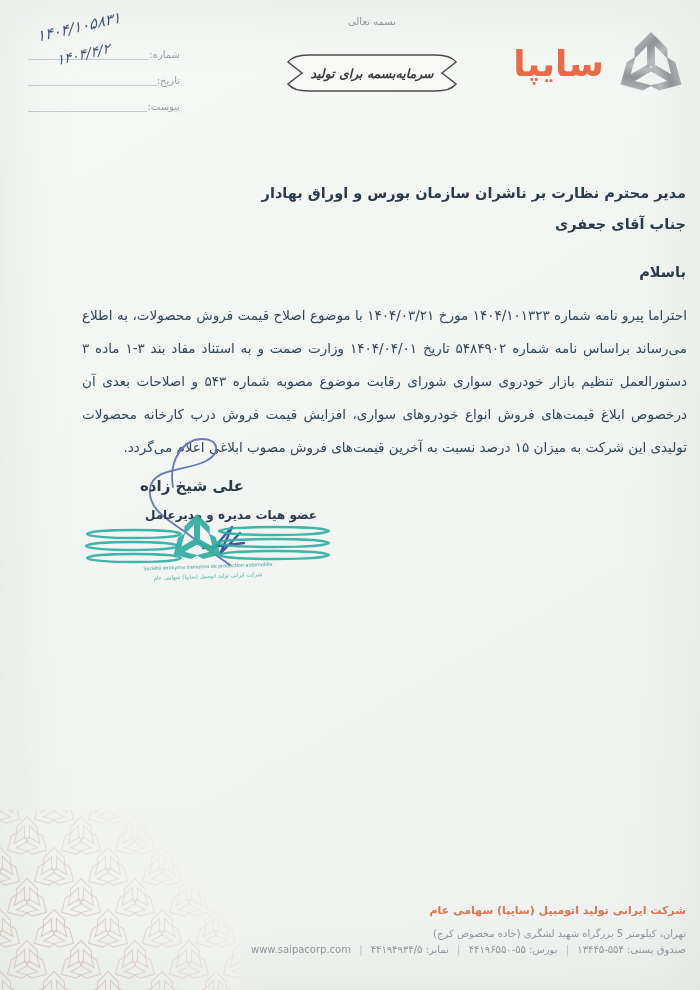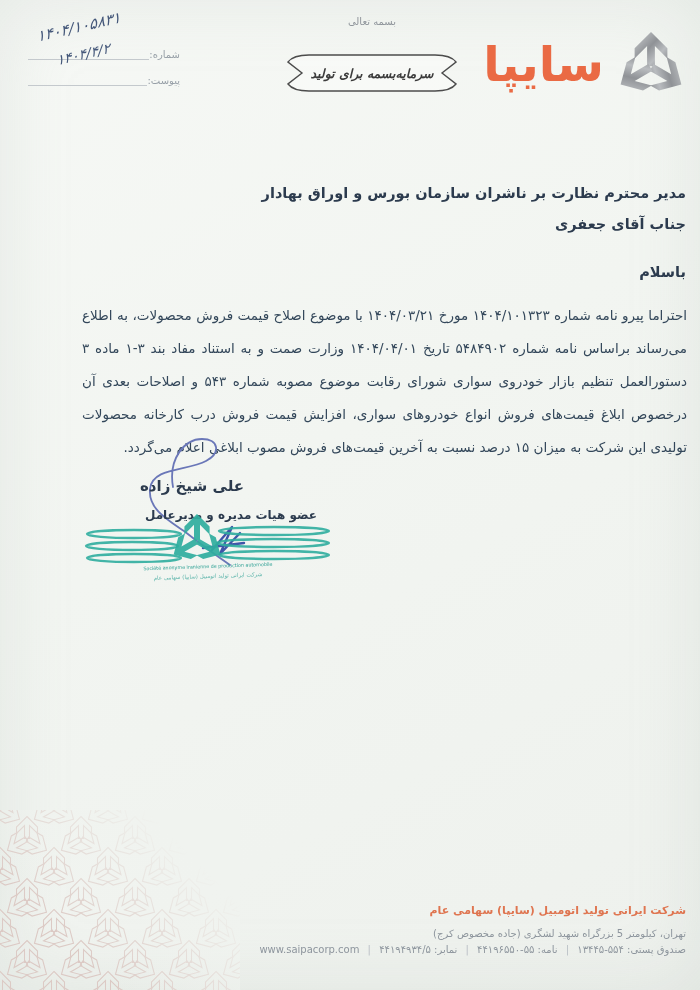--- a/index.html
+++ b/index.html
@@ -25,21 +25,21 @@
   .bismillah { position:absolute; top:16px; left:283px; width:178px; text-align:center;
                font-size:10px; color:#8f959b; }
   .cartouche { position:absolute; top:50px; left:283px; width:178px; height:46px; }
   .cartouche svg { position:absolute; inset:0; }
   .cartouche .slogan {
     position:absolute; inset:0; display:flex; align-items:center; justify-content:center;
     font-size:12.5px; font-style:italic; font-weight:bold; color:#3c3c3c; direction:rtl;
   }
   
   .logo { position:absolute; top:28px; right:10px; display:flex; align-items:center; gap:8px; }
-  .logo-wordmark { font-size:48px; font-weight:bold; color:#ea6a44; direction:rtl; line-height:1; padding-bottom:6px; }
+  .logo-wordmark { font-size:36px; font-weight:bold; color:#ea6a44; direction:rtl; line-height:1; padding-bottom:6px; }
   
   .addressee { position:absolute; top:178px; right:14px; left:80px; direction:rtl; text-align:right;
                font-weight:bold; font-size:14.5px; line-height:31px; color:#2c3b4e; }
   .salutation { position:absolute; top:264px; right:14px; direction:rtl;
                 font-weight:bold; font-size:14.5px; color:#2c3b4e; }
   .letter-body { position:absolute; top:299px; right:13px; left:82px; direction:rtl;
                  text-align:justify; font-size:13.5px; line-height:33px; color:#33475a; }
   
   .sig-name  { position:absolute; top:477px; left:140px; width:185px; text-align:left;
                font-weight:bold; font-size:15px; color:#2c3b4e; direction:rtl; }
@@ -92,20 +92,24 @@
     <rect width="240" height="180" fill="url(#wm-pattern)"></rect>
   </svg>
   <div class="wm-fade"></div>
 
   <div class="ref-fields">
     <div class="ref-row">
       <span class="ref-label">شماره:</span>
       <span class="ref-line"></span>
     </div>
     <div class="ref-row">
+      <span class="ref-label">تاریخ:</span>
+      <span class="ref-line"></span>
+    </div>
+    <div class="ref-row">
       <span class="ref-label">پیوست:</span>
       <span class="ref-line"></span>
     </div>
     <span class="hand hand-number" dir="ltr">۱۴۰۴/۱۰۵۸۳۱</span>
     <span class="hand hand-date" dir="ltr">۱۴۰۴/۴/۲</span>
   </div>
 
   <div class="bismillah">بسمه تعالی</div>
   <div class="cartouche">
     <svg width="178" height="46" viewBox="0 0 178 46">
@@ -154,21 +158,21 @@
     <text x="124" y="68" font-size="5.6" fill="#2fa195" opacity="0.75" text-anchor="middle" direction="rtl" transform="rotate(-2 124 68)">شرکت ایرانی تولید اتومبیل (سایپا) سهامی عام</text>
   </svg>
 
   <div class="footer">
     <div class="footer-company">شرکت ایرانی تولید اتومبیل (سایپا) سهامی عام</div>
     <div class="footer-address">تهران، کیلومتر 5 بزرگراه شهید لشگری (جاده مخصوص کرج)</div>
     <div class="footer-contact">
       <span>صندوق پستی:</span>
       <span class="num">۱۳۴۴۵-۵۵۴</span>
       <span class="sep">|</span>
-      <span>نامه:</span>
+      <span>بورس:</span>
       <span class="num">۴۴۱۹۶۵۵۰-۵۵</span>
       <span class="sep">|</span>
       <span>نمابر:</span>
       <span class="num">۴۴۱۹۴۹۳۴/۵</span>
       <span class="sep">|</span>
       <span class="num">www.saipacorp.com</span>
     </div>
   </div>
 
 </div>

